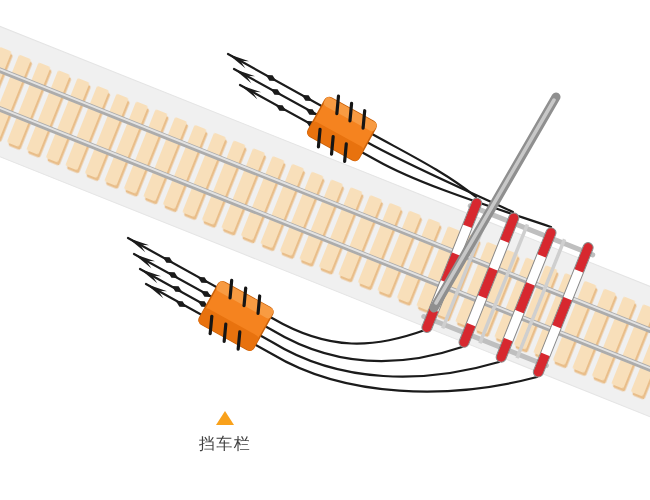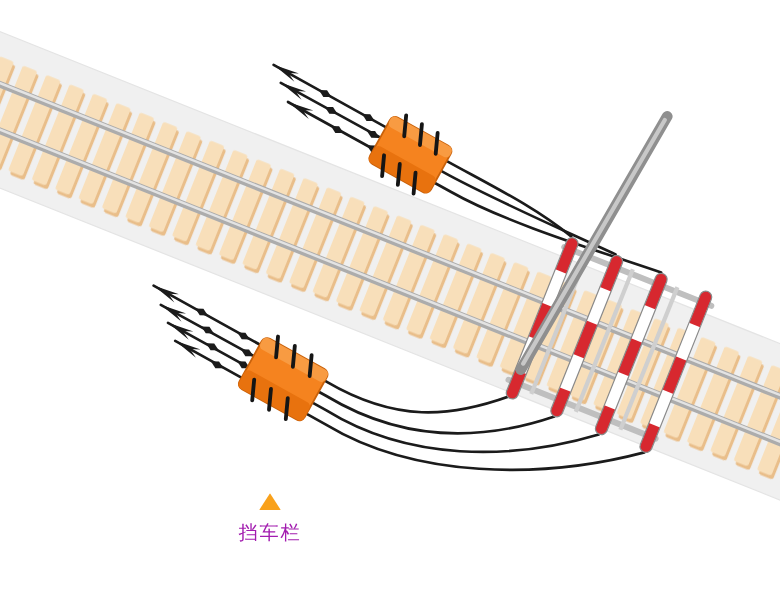--- a/index.html
+++ b/index.html
@@ -6,21 +6,21 @@
   .stage{
     position:relative;width:650px;height:500px;background:#ffffff;overflow:hidden;
     font-family:"DejaVu Sans","Liberation Sans",sans-serif;
   }
   .stage svg.scene{position:absolute;left:0;top:0;}
   .label{
     position:absolute;left:170px;top:410px;width:110px;text-align:center;
   }
   .label .marker-tri{display:inline-block;}
   .label-text{
-    margin-top:5px;font-size:16px;line-height:1.2;color:#a21caf;letter-spacing:1.5px;
+    margin-top:5px;font-size:16px;line-height:1.2;color:#404040;letter-spacing:1.5px;
   }
 </style>
 </head>
 <body>
 
 <div class="stage">
 
 <svg class="scene" width="650" height="500" viewBox="0 0 650 500" xmlns="http://www.w3.org/2000/svg">
 
   <defs>

